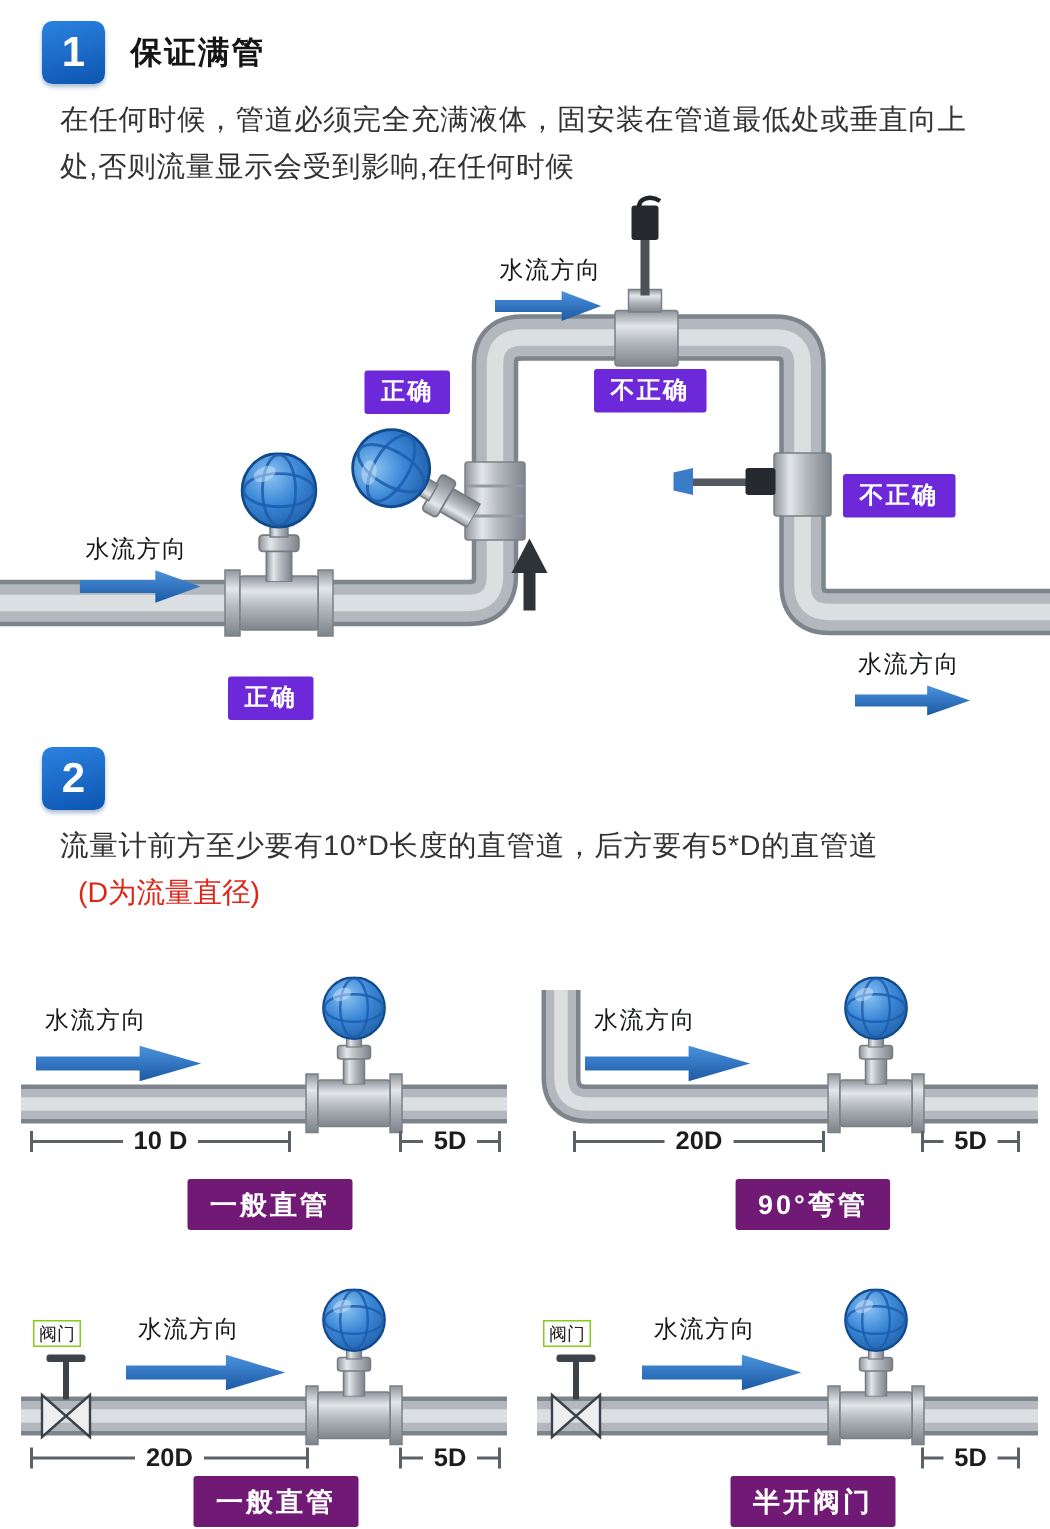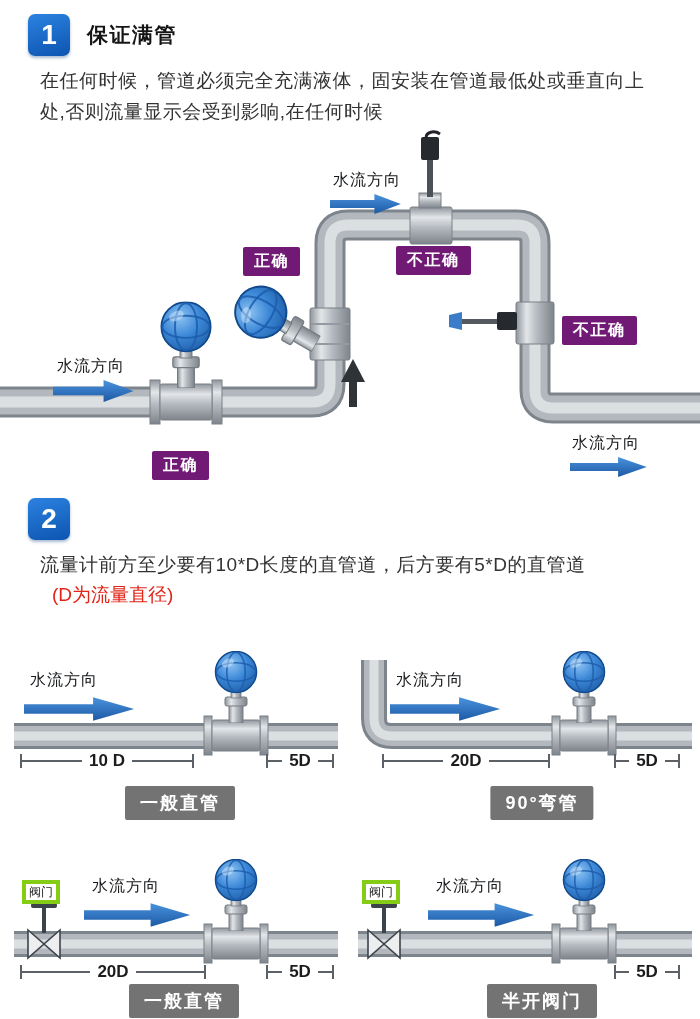--- a/index.html
+++ b/index.html
@@ -10,31 +10,31 @@
   .num{width:42px;height:42px;border-radius:7px;background:linear-gradient(165deg,#2c82e0,#0c55b0);
        color:#fff;font-size:28px;font-weight:700;display:flex;align-items:center;justify-content:center;
        box-shadow:0 2px 3px rgba(10,60,130,.35)}
   .ttl{font-size:21px;font-weight:700;color:#151515;letter-spacing:1.5px}
   .desc{margin:10px 34px 0 40px;font-size:19px;line-height:1.62;color:#333;letter-spacing:.5px}
   .note{margin:2px 4px 0 52px;font-size:19px;color:#e02518}
   .d1{position:relative;height:356px;margin-top:2px}
   .lay{position:absolute;left:0;top:0;width:100%;height:100%}
   .flbl{position:absolute;font-size:16px;font-weight:400;color:#16181b;letter-spacing:1px;white-space:nowrap}
   .arr{position:absolute;display:block}
-  .badge{position:absolute;background:#701a75;color:#fff;font-size:16px;font-weight:700;
+  .badge{position:absolute;background:#6d28d9;color:#fff;font-size:16px;font-weight:700;
          padding:4px 11px;letter-spacing:1.5px;border-radius:2px;white-space:nowrap}
   .s2{position:relative;height:410px;margin-top:4px}
   .sd{position:absolute}
-  .cap{position:absolute;transform:translateX(-50%);background:#737373;color:#fff;font-size:18px;
+  .cap{position:absolute;transform:translateX(-50%);background:#701a75;color:#fff;font-size:18px;
        font-weight:700;padding:5px 15px;letter-spacing:2px;border-radius:2px;white-space:nowrap}
   .dim{position:absolute;display:flex;align-items:center;color:#1c1c1c;font-size:17px}
   .dim i{width:2px;height:14px;background:#5c6167}
   .dim b{flex:1;height:2px;background:#5c6167}
   .dim span{padding:0 7px;white-space:nowrap;font-weight:700}
-  .vlbl{position:absolute;font-size:12px;color:#222;border:4px solid #84cc16;background:#fff;
+  .vlbl{position:absolute;font-size:12px;color:#222;border:1px solid #84cc16;background:#fff;
         padding:0 3px;line-height:16px;white-space:nowrap}
 </style>
 </head>
 <body>
 
 <svg width="0" height="0" style="position:absolute" aria-hidden="true">
   <defs>
     <linearGradient id="metalH" x1="0" y1="0" x2="1" y2="0">
       <stop offset="0" stop-color="#8f959c"></stop>
         <stop offset="0.28" stop-color="#e3e6e9"></stop>

